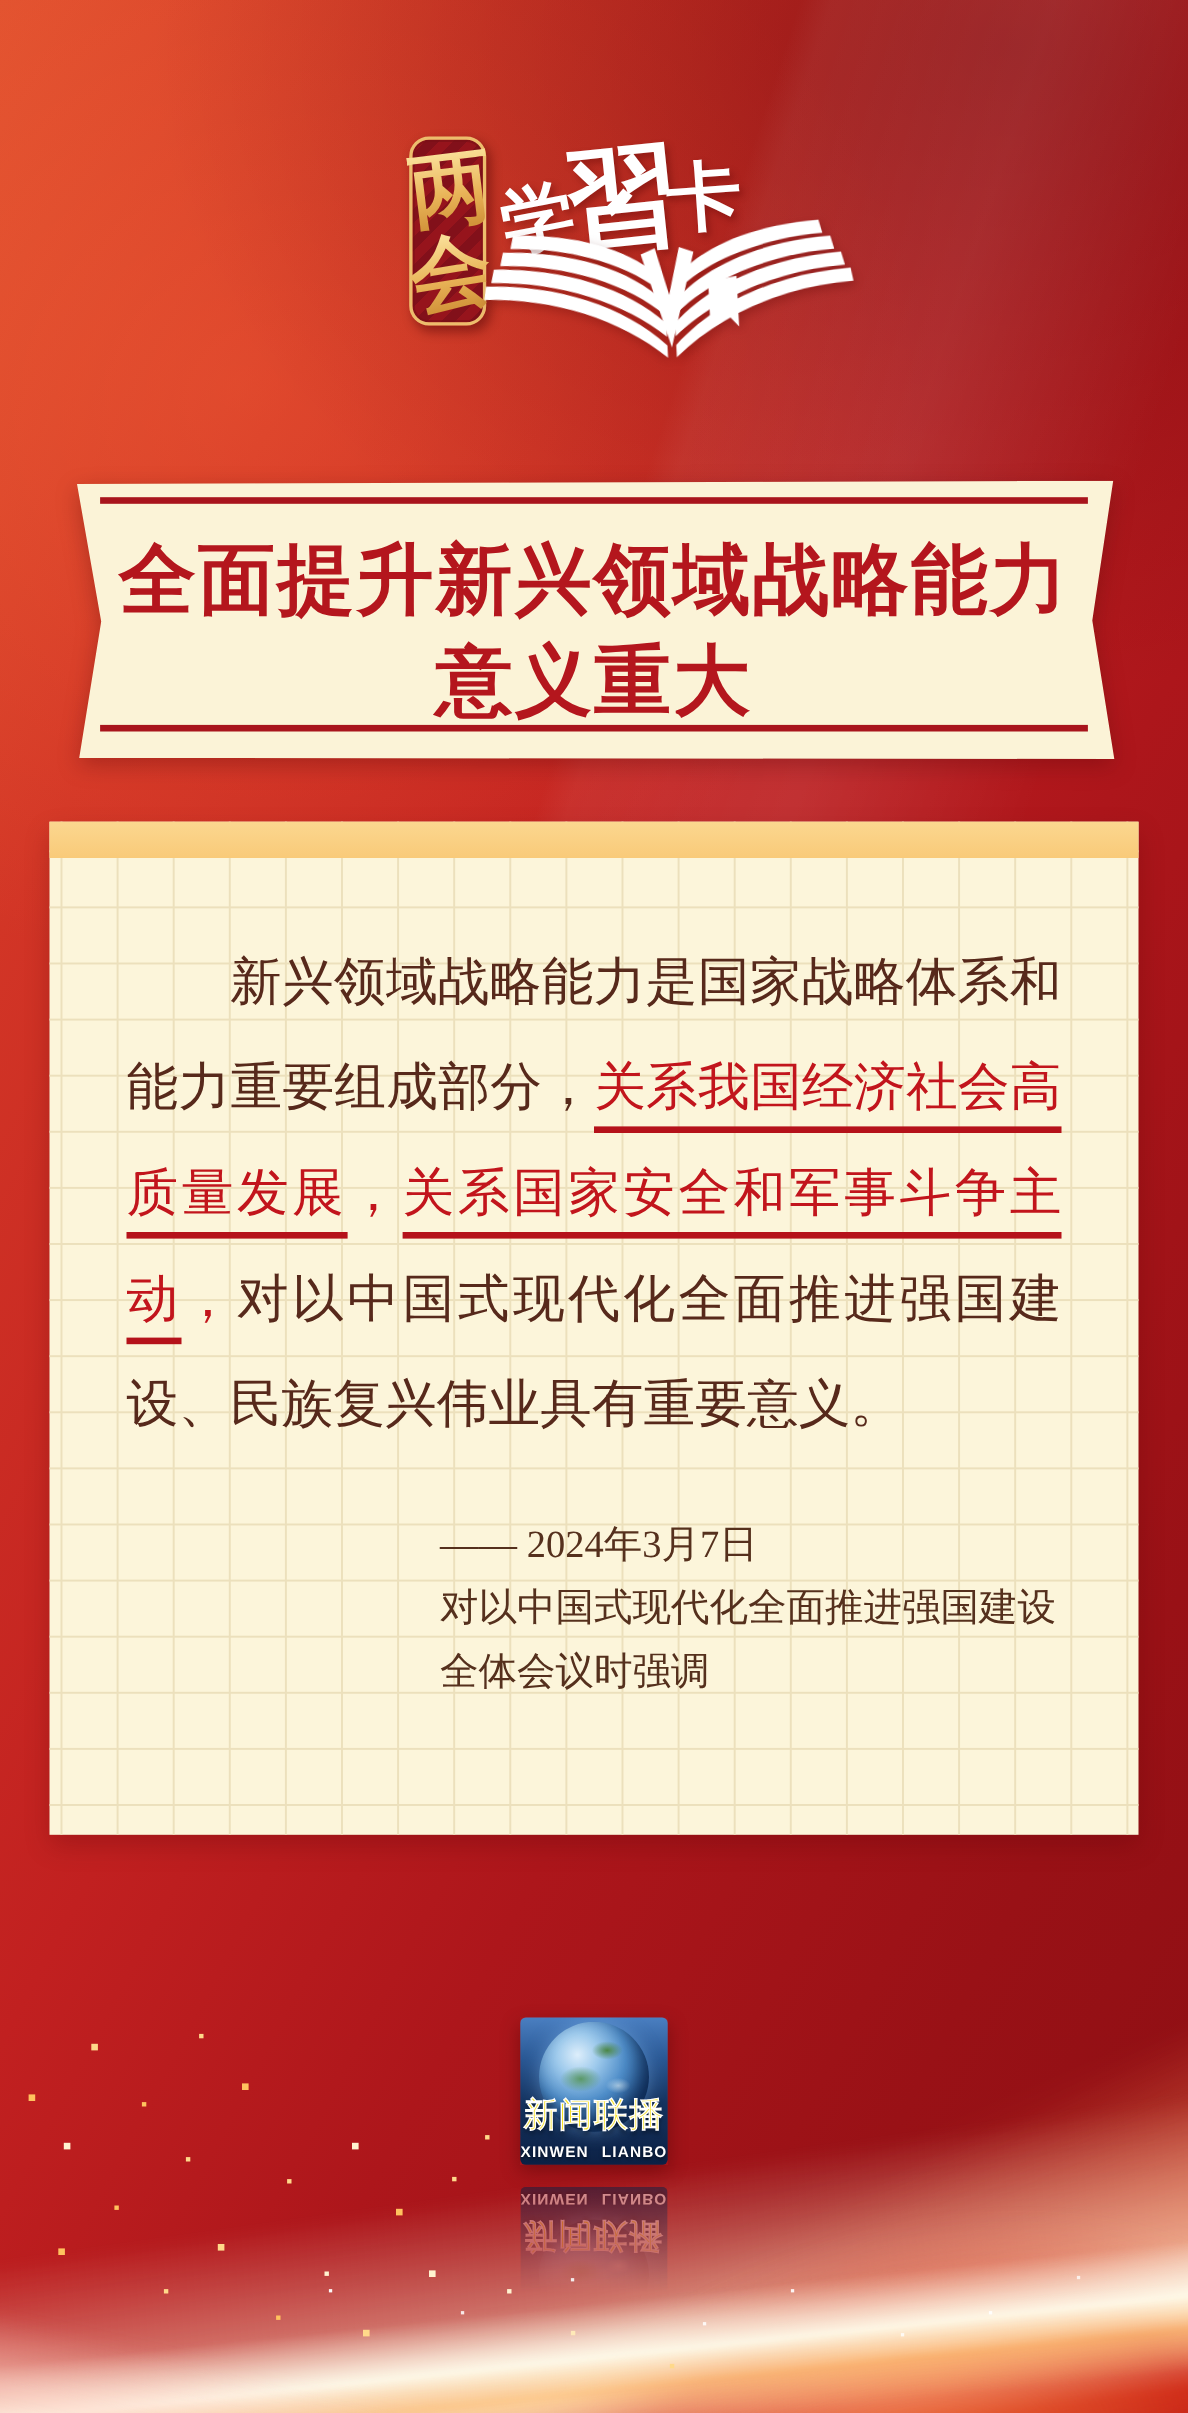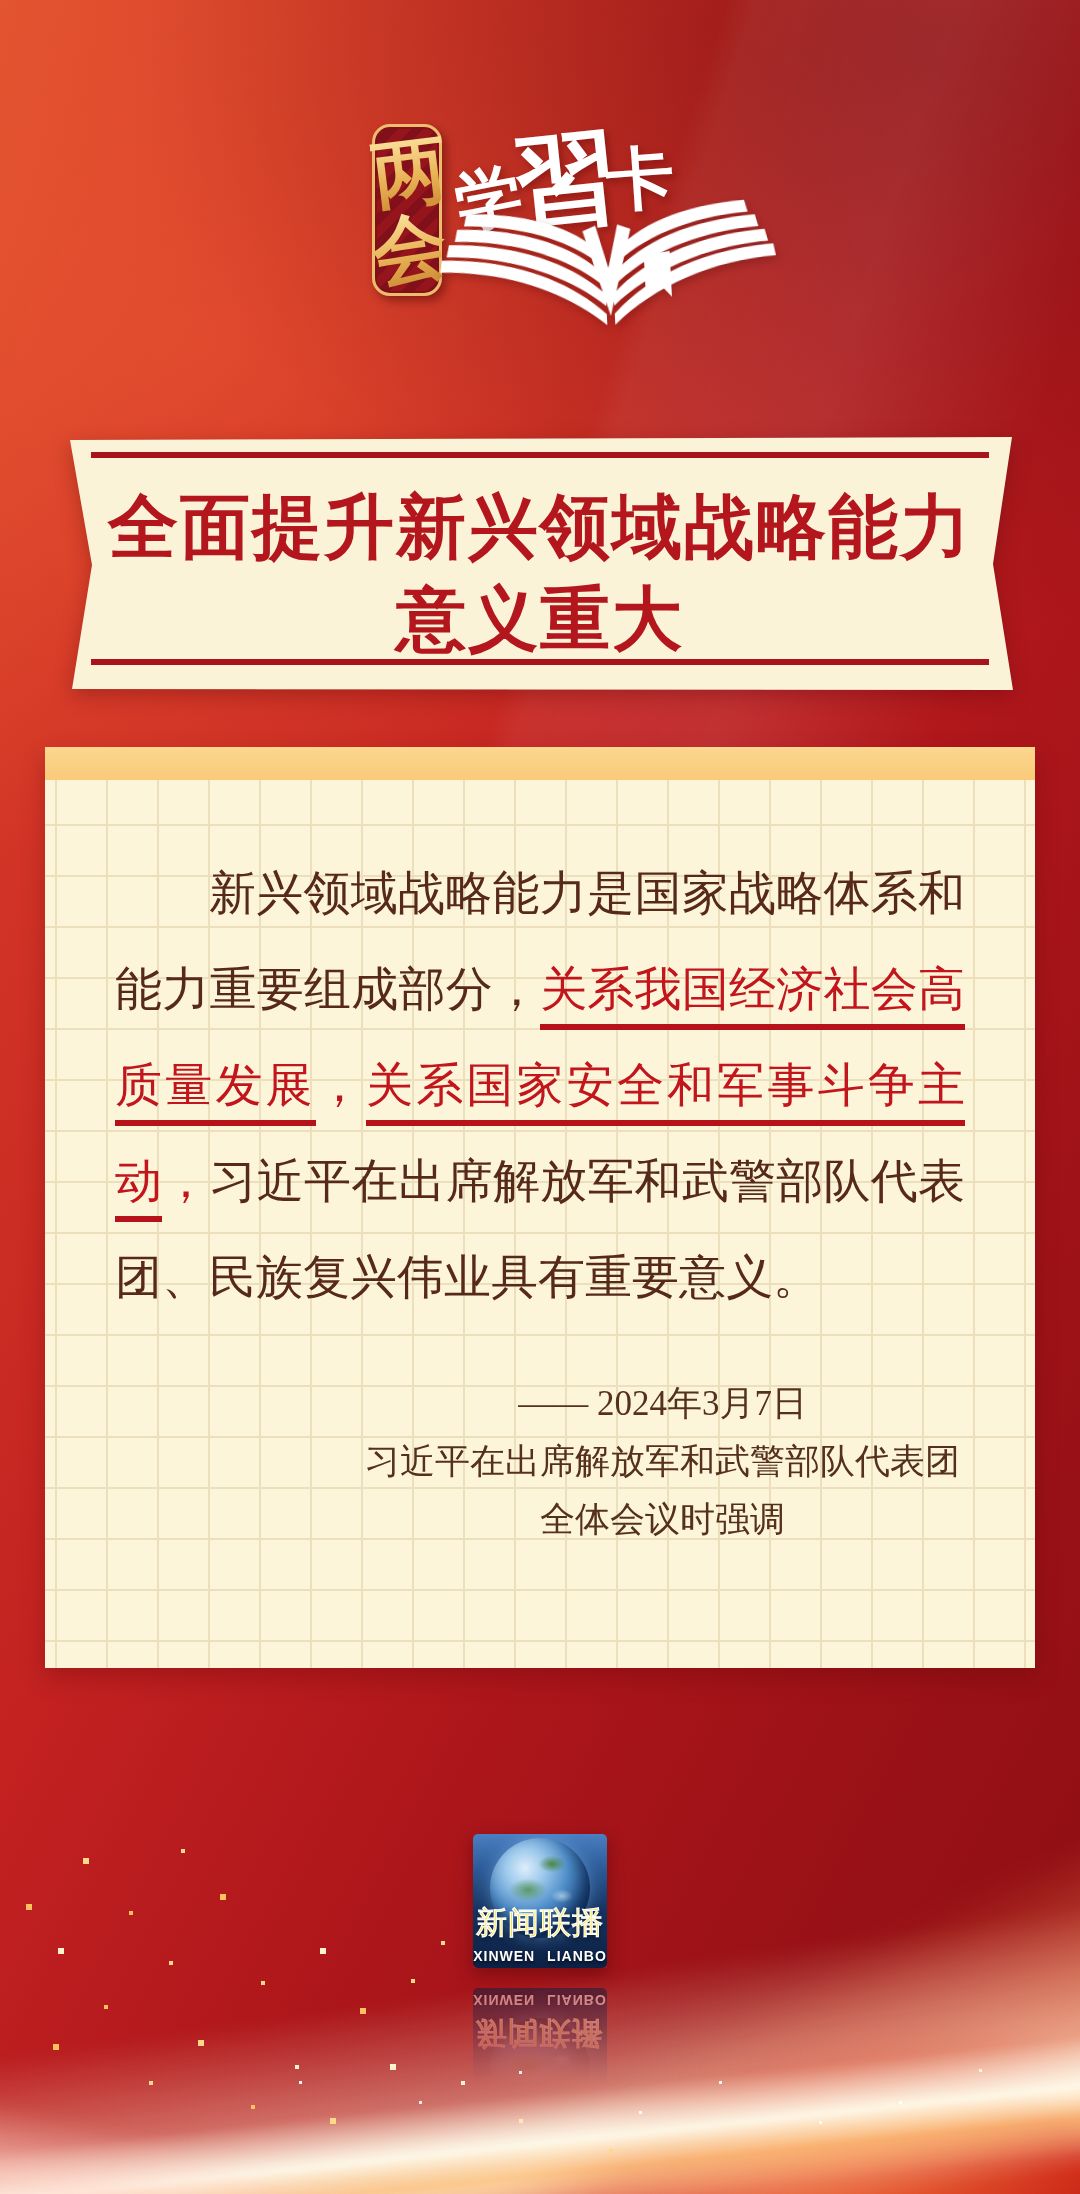--- a/index.html
+++ b/index.html
@@ -70,21 +70,21 @@
   
   .card { position:absolute; left:45px; top:747px; width:990px; height:921px; background-color:#fcf5da;
     background-image:linear-gradient(#ece0bc 2px, transparent 2px), linear-gradient(90deg,#ece0bc 2px, transparent 2px);
     background-size:51px 51px; background-position:10px 26px; box-shadow:0 10px 22px rgba(90,5,8,.28); }
   .strip { position:absolute; left:0; top:0; width:100%; height:33px; background:linear-gradient(180deg,#fbd78f,#f9ca79); }
   .quote-text { position:absolute; left:70px; top:98px; width:850px; margin:0;
     font-family:"Liberation Serif","DejaVu Serif",serif; font-size:47px; line-height:96px;
     color:#57291b; text-align:justify; text-indent:2em; letter-spacing:0; }
   .quote-text .em { color:#c2151c; }
   .quote-text .em-u { color:#c2151c; border-bottom:6px solid #b5121a; padding-bottom:9px; }
-  .attr { position:absolute; right:75px; top:1375px; text-align:center;
+  .attr { position:absolute; right:75px; top:1375px; text-align:left;
     font-family:"Liberation Serif","DejaVu Serif",serif; font-size:35px; line-height:58px; color:#55301d; }
   .attr { top:628px; } 
   
   .nl-logo { position:relative; width:134px; height:134px; border-radius:5px; overflow:hidden;
     background:linear-gradient(180deg,#4a7fc1 0%,#2a5894 28%,#15335f 58%,#0c2145 100%); }
   .nl-wrap { position:absolute; left:473px; top:1834px; width:134px; height:134px; box-shadow:0 6px 16px rgba(60,0,5,.4); }
   .globe { position:absolute; left:17px; top:4px; width:100px; height:100px; border-radius:50%;
     background:
       radial-gradient(20px 12px at 62% 26%, rgba(72,132,62,.95), transparent 70%),
       radial-gradient(26px 16px at 38% 52%, rgba(80,145,80,.85), transparent 72%),
@@ -153,24 +153,24 @@
     <div class="rule top"></div>
     <div class="rule bot"></div>
     <div class="titles">
       <div>全面提升新兴领域战略能力</div>
       <div>意义重大</div>
     </div>
   </div>
 
   <div class="card">
     <div class="strip"></div>
-    <p class="quote-text"><span>新兴领域战略能力是国家战略体系和能力重要组成部分，</span><span class="em-u">关系我国经济社会高质量发展</span><span class="em">，</span><span class="em-u">关系国家安全和军事斗争主动</span><span class="em">，</span><span>习近平在出席解放军和武警部队代表团、民族复兴伟业具有重要意义。</span></p>
+    <p class="quote-text"><span>新兴领域战略能力是国家战略体系和能力重要组成部分，</span><span class="em-u">关系我国经济社会高质量发展</span><span class="em">，</span><span class="em-u">关系国家安全和军事斗争主动</span><span class="em">，</span><span>对以中国式现代化全面推进强国建设、民族复兴伟业具有重要意义。</span></p>
     <div class="attr">
       <div>—— 2024年3月7日</div>
-      <div>习近平在出席解放军和武警部队代表团</div>
+      <div>对以中国式现代化全面推进强国建设</div>
       <div>全体会议时强调</div>
     </div>
   </div>
 
   <div class="nl-wrap">
     <div class="nl-logo">
       <div class="globe"></div>
       <div class="nl-cn">新闻联播</div>
       <div class="nl-en">XINWEN LIANBO</div>
     </div>

